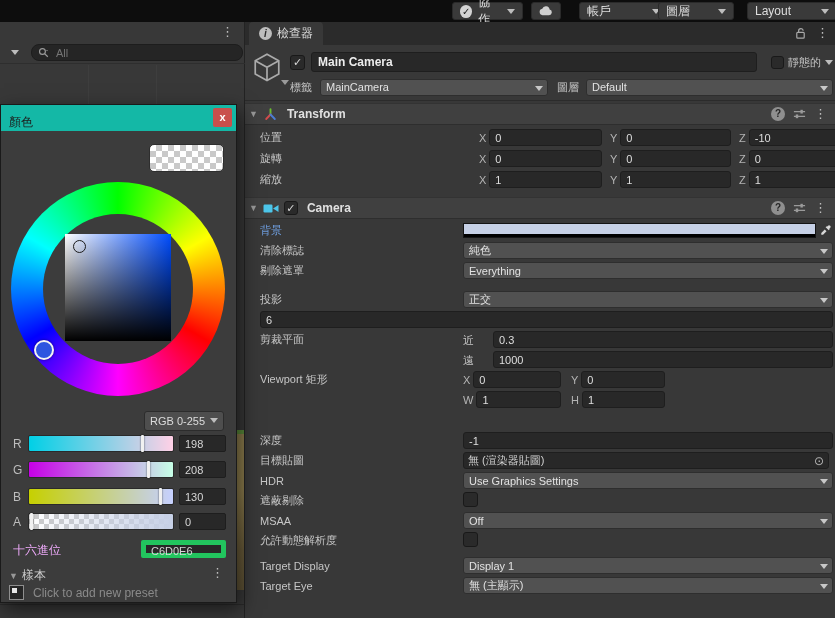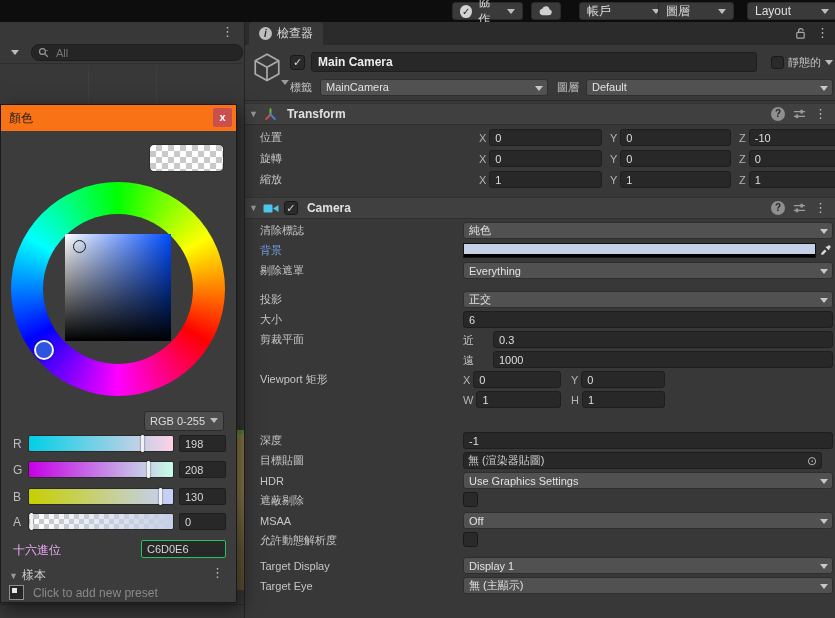--- a/index.html
+++ b/index.html
@@ -14,21 +14,21 @@
   
   .leftpanel{left:0;top:22px;width:245px;height:596px;background:#383838;border-right:1px solid #232323;}
   .kebab{color:#bdbdbd;font-size:13px;letter-spacing:0;line-height:12px;}
   .searchrow{position:absolute;left:0;top:20px;width:245px;height:22px;border-bottom:1px solid #2e2e2e;}
   .minidd{position:absolute;left:4px;top:2px;width:22px;height:17px;background:#383838;display:flex;align-items:center;justify-content:center;}
   .search{position:absolute;left:31px;top:2px;width:212px;height:17px;background:#252525;border:1px solid #1d1d1d;border-radius:8px;color:#9a9a9a;display:flex;align-items:center;padding:0 6px;gap:4px;}
   .search input{background:transparent;border:none;outline:none;color:#9a9a9a;font-size:11px;width:160px;}
   .faintline{position:absolute;top:43px;width:1px;height:40px;background:#3e3e3e;}
   
   .cwin{left:0;top:104px;width:237px;height:499px;background:#3c3c3c;border:1px solid #1a1a1a;box-shadow:4px 6px 18px rgba(0,0,0,.55);z-index:30;}
-  .ctitle{position:absolute;left:0;top:0;width:235px;height:26px;background:#f97316;color:#1d1d1d;font-size:12px;display:flex;align-items:center;padding:0 8px;}
+  .ctitle{position:absolute;left:0;top:0;width:235px;height:26px;background:#14b8a6;color:#1d1d1d;font-size:12px;display:flex;align-items:flex-end;padding:0 8px;}
   .cclose{position:absolute;right:4px;top:3px;width:19px;height:19px;background:#c9504c;color:#fff;font-size:11px;font-weight:bold;text-align:center;line-height:19px;border-radius:2px;}
   .checker{background-image:conic-gradient(#c9c9c9 0 25%,#ffffff 0 50%,#c9c9c9 0 75%,#ffffff 0);background-size:12px 12px;}
   .preview{position:absolute;left:148px;top:39px;width:75px;height:28px;border-radius:5px;border:1px solid #2e2e2e;}
   .wheel{position:absolute;left:10px;top:77px;width:214px;height:214px;border-radius:50%;
     background:conic-gradient(hsl(120,100%,50%),hsl(90,100%,50%),hsl(60,100%,50%),hsl(30,100%,50%),hsl(0,100%,50%),hsl(330,100%,50%),hsl(300,100%,50%),hsl(270,100%,50%),hsl(240,100%,50%),hsl(210,100%,50%),hsl(180,100%,50%),hsl(150,100%,50%),hsl(120,100%,50%));}
   .wheel::after{content:"";position:absolute;left:32px;top:32px;width:150px;height:150px;border-radius:50%;background:#3c3c3c;}
   .ringdot{position:absolute;left:33px;top:235px;width:20px;height:20px;border:2.5px solid #f4f4f4;border-radius:50%;background:#2e55e0;box-shadow:0 0 3px rgba(0,0,0,.5);z-index:2;}
   .svbox{position:absolute;left:64px;top:129px;width:106px;height:107px;z-index:1;
     background:linear-gradient(to top,#000,rgba(0,0,0,0)),linear-gradient(to right,#fff,hsl(222,100%,50%));}
   .svdot{position:absolute;left:8px;top:6px;width:13px;height:13px;border:1.5px solid #1b1b1b;border-radius:50%;}
@@ -37,21 +37,21 @@
   .srow .slbl{position:absolute;left:12px;top:2px;color:#bdbdbd;font-size:12px;}
   .track{position:absolute;left:27px;top:0;width:146px;height:17px;border-radius:2px;border:1px solid #2a2a2a;}
   .thumb{position:absolute;top:-1px;bottom:-1px;width:3px;background:#f1f1f1;border-radius:1px;box-shadow:0 0 2px rgba(0,0,0,.7);}
   .sval{position:absolute;left:178px;top:0;width:47px;height:17px;background:#282828;border:1px solid #1e1e1e;border-radius:2px;color:#d6d6d6;display:flex;align-items:center;padding:0 5px;}
   .tr-r{background:linear-gradient(to right,rgb(0,208,230),rgb(255,208,230));}
   .tr-g{background:linear-gradient(to right,rgb(198,0,230),rgb(198,255,230));}
   .tr-b{background:linear-gradient(to right,rgb(198,208,0),rgb(198,208,255));}
   .tr-a{background-image:linear-gradient(to right,rgba(198,208,230,0),rgba(198,208,230,1)),conic-gradient(#c9c9c9 0 25%,#ffffff 0 50%,#c9c9c9 0 75%,#ffffff 0);background-size:100% 100%,10px 10px;}
   .th-r{left:77.6%;} .th-g{left:81.6%;} .th-b{left:90.2%;} .th-a{left:1px;}
   .hexlbl{position:absolute;left:12px;top:437px;font-size:12px;color:#f0abfc;}
-  .hexfield{position:absolute;left:140px;top:435px;width:85px;height:18px;background:#282828;border:1px solid #22c55e;border-radius:2px;color:#d6d6d6;}
+  .hexfield{position:absolute;left:140px;top:435px;width:85px;height:18px;background:#282828;border:5px solid #22c55e;border-radius:2px;color:#d6d6d6;}
   .hexfield input{width:100%;height:100%;background:transparent;border:none;outline:none;color:#d6d6d6;font-size:11px;padding:0 5px;}
   .swhead{position:absolute;left:8px;top:462px;display:flex;align-items:center;gap:4px;color:#cfcfcf;font-size:12px;}
   .fold{color:#989898;font-size:9px;}
   .presetrow{position:absolute;left:8px;top:480px;display:flex;align-items:center;gap:9px;color:#8a8a8a;font-size:12px;}
   .presetic{width:15px;height:15px;background:#262626;border:1px solid #8f8f8f;position:relative;}
   .presetic::after{content:"";position:absolute;left:2px;top:2px;width:5px;height:5px;background:#e8e8e8;}
   
   .sliver{left:237px;top:430px;width:7px;height:160px;background:linear-gradient(to bottom,#5a8a3a 0 4px,#8d7d4d 4px 60px,#6a5c3a 120px,#5f5336);z-index:5;}
   
   .inspector{left:245px;top:22px;width:590px;height:596px;background:#383838;display:flex;flex-direction:column;}
@@ -75,21 +75,21 @@
   .irow{display:flex;align-items:center;height:17px;margin:0 2px 3px 0;padding-left:15px;flex:none;}
   .irow.t{margin-bottom:4px;gap:16px;}
   .ilabel{width:203px;flex:none;color:#c6c6c6;white-space:nowrap;overflow:hidden;}
   .ival{position:relative;flex:1;height:17px;}
   .axis{position:absolute;top:0;height:17px;display:flex;align-items:center;gap:3px;}
   .axis .al{color:#b4b4b4;flex:none;}
   .axis .tfield{flex:1;}
   .fill{position:absolute;left:0;right:0;top:0;}
   .swatchfield{position:absolute;left:0;right:17px;top:1px;height:15px;background:#C6D0E6;border:1px solid #141414;}
   .swatchfield::after{content:"";position:absolute;left:0;right:0;bottom:0;height:3px;background:#000;}
-  .objfield{position:absolute;left:0;right:11px;top:0;height:17px;background:#282828;border:1px solid #1e1e1e;border-radius:3px;color:#cfcfcf;display:flex;align-items:center;padding:0 4px;}
+  .objfield{position:absolute;left:0;right:4px;top:0;height:17px;background:#282828;border:1px solid #1e1e1e;border-radius:3px;color:#cfcfcf;display:flex;align-items:center;padding:0 4px;}
   .objpick{margin-left:auto;color:#b5b5b5;font-size:12px;}
   .spacer9{height:9px;flex:none;} .spacer21{height:21px;flex:none;} .spacer5{height:5px;flex:none;} .spacer3{height:3px;flex:none;}
   .bluelabel{color:#6f9edf;}
   .cubewrap{position:absolute;left:6px;top:6px;width:36px;height:40px;}
   .cubearrow{position:absolute;right:-2px;bottom:2px;width:0;height:0;border:4px solid transparent;border-top:5px solid #9a9a9a;}
   .statgrp{display:flex;align-items:center;gap:4px;flex:none;margin-left:8px;}
 </style>
 </head>
 <body>
 
@@ -338,55 +338,54 @@
           <path d="M1 3.5h12M1 8.5h12" stroke="#9a9a9a" stroke-width="1.3"></path>
           <rect x="8" y="1.5" width="2.6" height="4" fill="#9a9a9a"></rect>
             <rect x="3" y="6.5" width="2.6" height="4" fill="#9a9a9a"></rect>
         </svg>
         <span class="kebab">⋮</span>
       </div>
     </div>
     <div class="spacer3"></div>
 
     <div class="irow">
-      <span class="ilabel">清除標誌</span>
-      <div class="ival">
-          <div class="dd fill">
-            <span>純色</span>
-          </div>
-        </div>
-    </div>
-    <div class="irow">
       <span class="ilabel bluelabel">背景</span>
       <div class="ival">
         <div class="swatchfield"></div>
         <svg class="abs" style="right:1px;top:2px;" width="13" height="13" viewBox="0 0 24 24">
           <path d="M20.7 3.3a3 3 0 0 0-4.2 0l-1.9 1.9-.9-.9-1.5 1.5 5.9 5.9 1.5-1.5-.9-.9 1.9-1.9a3 3 0 0 0 .1-4.1zM4.2 16.4 10.6 10l3.3 3.3-6.4 6.4H4.2v-3.3z" fill="#d8d8d8"></path>
         </svg>
       </div>
     </div>
     <div class="irow">
+      <span class="ilabel">清除標誌</span>
+      <div class="ival">
+          <div class="dd fill">
+            <span>純色</span>
+          </div>
+        </div>
+    </div>
+    <div class="irow">
       <span class="ilabel">剔除遮罩</span>
       <div class="ival">
           <div class="dd fill">
             <span>Everything</span>
           </div>
         </div>
     </div>
     <div class="spacer9"></div>
     <div class="irow">
       <span class="ilabel">投影</span>
       <div class="ival">
           <div class="dd fill">
             <span>正交</span>
           </div>
         </div>
     </div>
     <div class="irow">
-      <span class="ilabel">大小</span>
       <div class="ival">
           <div class="tfield fill">6</div>
         </div>
     </div>
     <div class="irow">
       <span class="ilabel">剪裁平面</span>
       <div class="ival">
         <span class="abs" style="left:0;top:2px;">近</span>
         <div class="tfield abs" style="left:30px;right:0;top:0;">0.3</div>
       </div>

